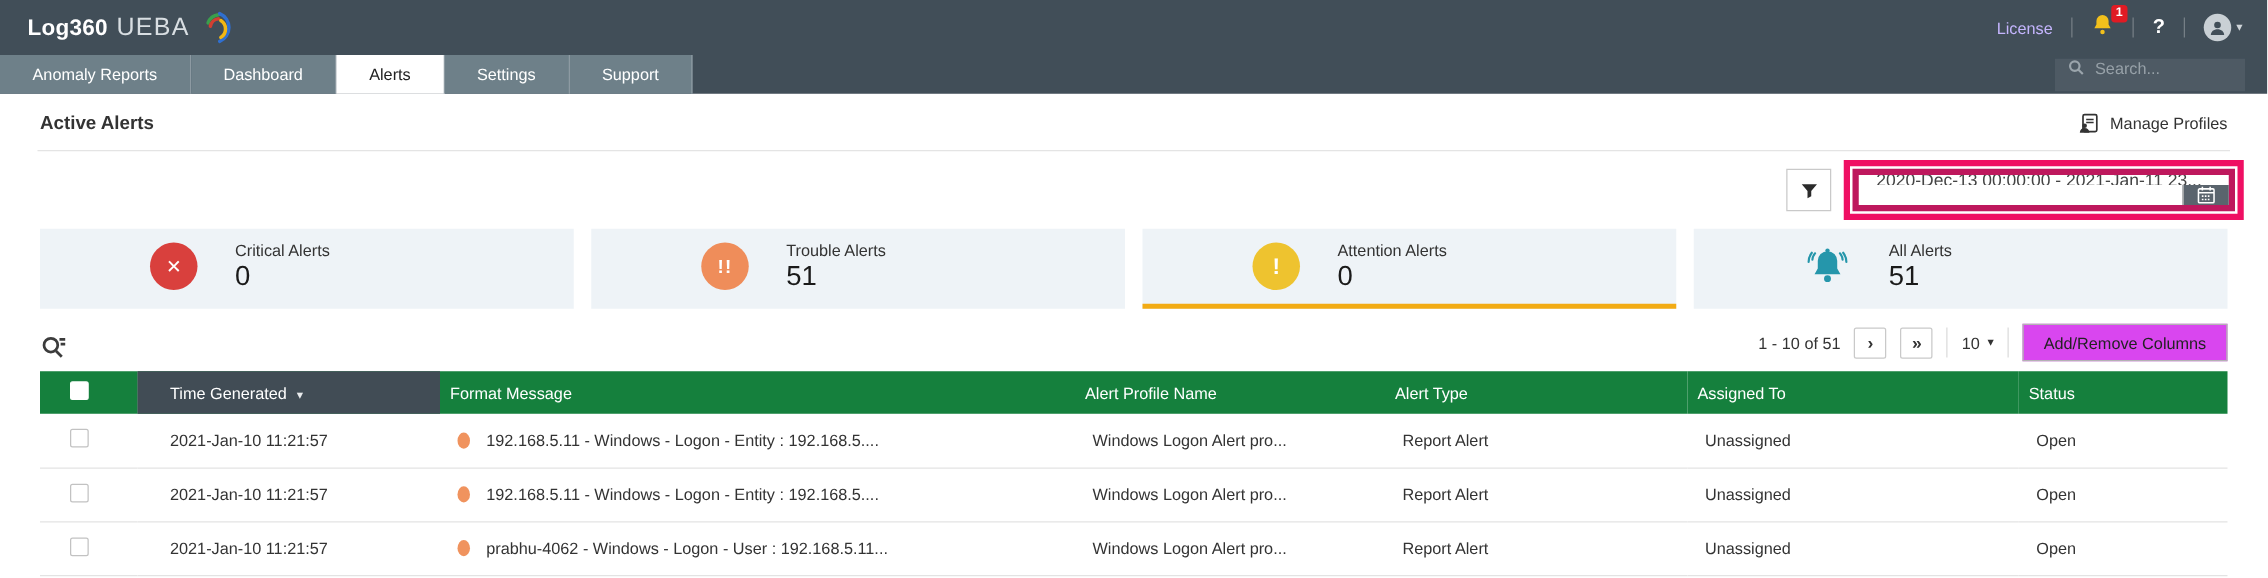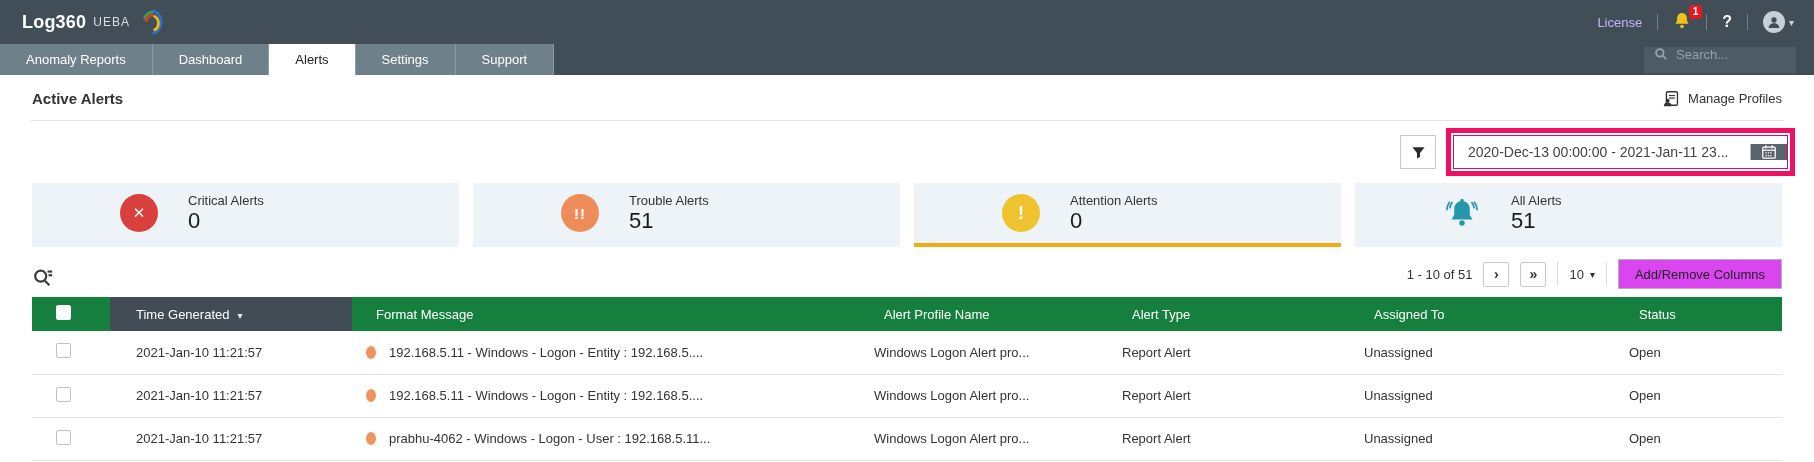--- a/index.html
+++ b/index.html
@@ -3,21 +3,21 @@
 <meta charset="utf-8">
 <style>
   * { margin:0; padding:0; box-sizing:border-box; }
   body { font-family:"Liberation Sans","DejaVu Sans",sans-serif; background:#fff; }
   .screen { width:1814px; height:462px; overflow:hidden; background:#fff; position:relative; }
 
   
   .topbar { height:44px; background:#414e58; display:flex; justify-content:space-between; align-items:center; padding:0 20px 0 22px; }
   .logo { display:flex; align-items:center; gap:7px; }
   .logo-main { color:#fff; font-weight:bold; font-size:18px; letter-spacing:.2px; }
-  .logo-sub { color:#d8dee2; font-size:12px; letter-spacing:1px;text-align:center; }
+  .logo-sub { color:#d8dee2; font-size:20px; letter-spacing:1px;text-align:center; }
   .topbar-right { display:flex; align-items:center; gap:15px; }
   .tb-link { color:#c4b5fd; font-size:13px; cursor:pointer;margin-left:38px; }
   .tb-sep { width:1px; height:16px; background:rgba(255,255,255,.28); }
   .bell-wrap { position:relative; cursor:pointer; }
   .badge { position:absolute; top:-6px; right:-11px; background:#e01b24; color:#fff; font-size:10px; font-weight:bold; padding:1px 4px; border-radius:3px; line-height:1.2; }
   .help { color:#fff; font-size:16px; font-weight:bold; cursor:pointer; }
   .avatar-wrap { display:flex; align-items:center; gap:4px; cursor:pointer; }
   .avatar { width:22px; height:22px; border-radius:50%; background:#c9d0d5; display:flex; align-items:center; justify-content:center; }
   .caret { color:#cfd5d9; font-size:10px; }
 
@@ -33,21 +33,21 @@
   
   .page-header { display:flex; justify-content:space-between; align-items:center; padding:15px 32px 13px; }
   .page-title { font-size:15px; font-weight:bold; color:#333; }
   .manage { display:flex; align-items:center; gap:8px; font-size:13px; color:#333; cursor:pointer; }
   .hdr-divider { border-bottom:1px solid #e4e4e4; margin:0 30px; }
 
   
   .filter-row { display:flex; justify-content:flex-end; align-items:center; padding:6px 19px 2px 32px; gap:10px; height:58px; }
   .filter-btn { width:36px; height:34px; border:1px solid #c9c9c9; background:#fff; display:flex; align-items:center; justify-content:center; cursor:pointer; }
   .date-highlight { border:5px solid #ef0f63; background:#fff; padding:2px; display:flex; }
-  .date-picker { display:flex; align-items:center; border:1px solid #be185d; height:34px; background:#fff; cursor:pointer; }
+  .date-picker { display:flex; align-items:flex-end; border:5px solid #be185d; height:34px; background:#fff; cursor:pointer;flex-direction:column; }
   .date-text { padding:0 14px; font-size:14px; color:#444; width:296px; display:flex; align-items:center; white-space:nowrap; overflow:hidden; }
   .cal-btn { width:37px; background:#5a646d; display:flex; align-items:center; justify-content:center; border-left:1px solid #b9b9b9; cursor:pointer; }
 
   
   .cards { display:flex; gap:14px; padding:4px 32px 0; }
   .card { flex:1; background:#eef3f7; height:64px; display:flex; align-items:center; gap:30px; padding-left:88px; cursor:pointer; border-bottom:4px solid transparent; }
   .card.selected { border-bottom-color:#f2ab14; }
   .card-icon { width:38px; height:38px; border-radius:50%; color:#fff; display:flex; align-items:center; justify-content:center; font-weight:bold; flex:none; }
   .ci-critical { background:#d9403d; font-size:15px; }
   .ci-trouble { background:#ef8d5a; font-size:15px; letter-spacing:1px; }
@@ -61,21 +61,21 @@
   .toolbar-right { display:flex; align-items:center; gap:11px; font-size:13px; color:#333; }
   .page-btn { width:26px; height:25px; border:1px solid #c9c9c9; background:#fff; display:flex; align-items:center; justify-content:center; font-size:14px; color:#333; cursor:pointer; border-radius:2px; }
   .v-div { width:1px; height:24px; background:#dcdcdc; }
   .page-size { display:flex; align-items:center; gap:6px; cursor:pointer; }
   .page-size .caret2 { font-size:10px; color:#333; }
   .addremove-btn { border:1px solid #b3b3b3; background:#d946ef; height:30px; padding:0 16px; font-size:13px; color:#222; cursor:pointer; font-family:inherit; }
 
   
   table.alert-table { width:1750px; margin:0 32px; border-collapse:collapse; table-layout:fixed; font-size:13px; }
   .alert-table thead tr { background:#15803d; color:#fff; height:34px; }
-  .alert-table th { text-align:left; font-weight:normal; padding-left:24px; white-space:nowrap; }
+  .alert-table th { text-align:left; font-weight:normal; padding-left:8px; white-space:nowrap; }
   .alert-table th.col-check { padding-left:24px; }
   .alert-table th.col-time { background:#414c55; padding-left:26px; cursor:pointer; }
   .sort-caret { font-size:10px; margin-left:8px; color:#e8eaec; }
   .alert-table tbody tr { height:43px; border-bottom:1px solid #e3e3e3; color:#333; background:#fff; }
   .alert-table td { padding-left:14px; white-space:nowrap; overflow:hidden; }
   .alert-table td.col-check { padding-left:24px; }
   .alert-table td.col-time { padding-left:26px; }
   .cbx { width:15px; height:15px; border:1px solid #c2c2c2; border-radius:2px; background:#fff; cursor:pointer; }
   .cbx.head { border-color:#fff; background:#fff; }
   .sev-dot { display:inline-block; width:10px; height:13px; border-radius:50%; background:#f0935e; margin-right:13px; vertical-align:-2px; }

